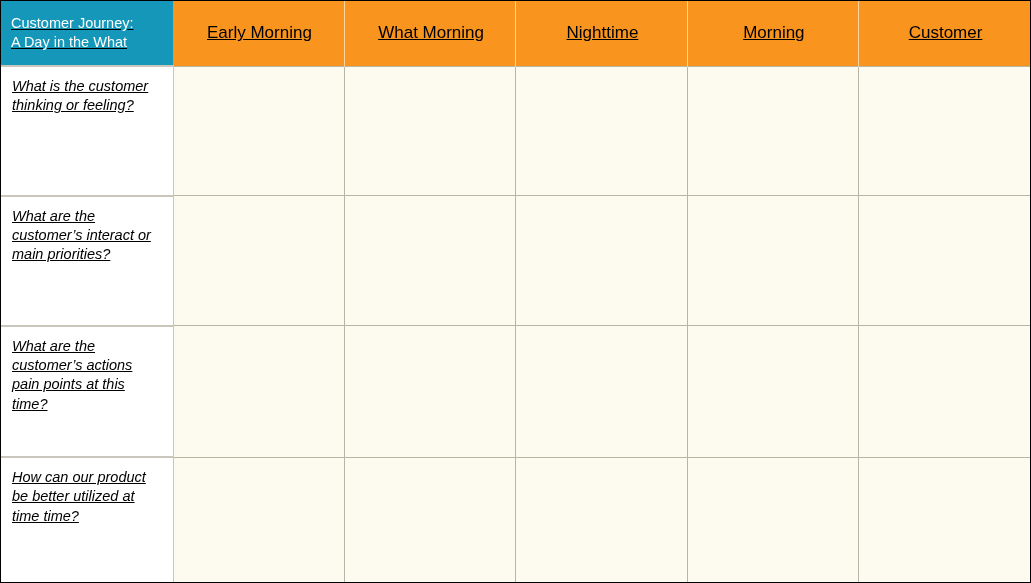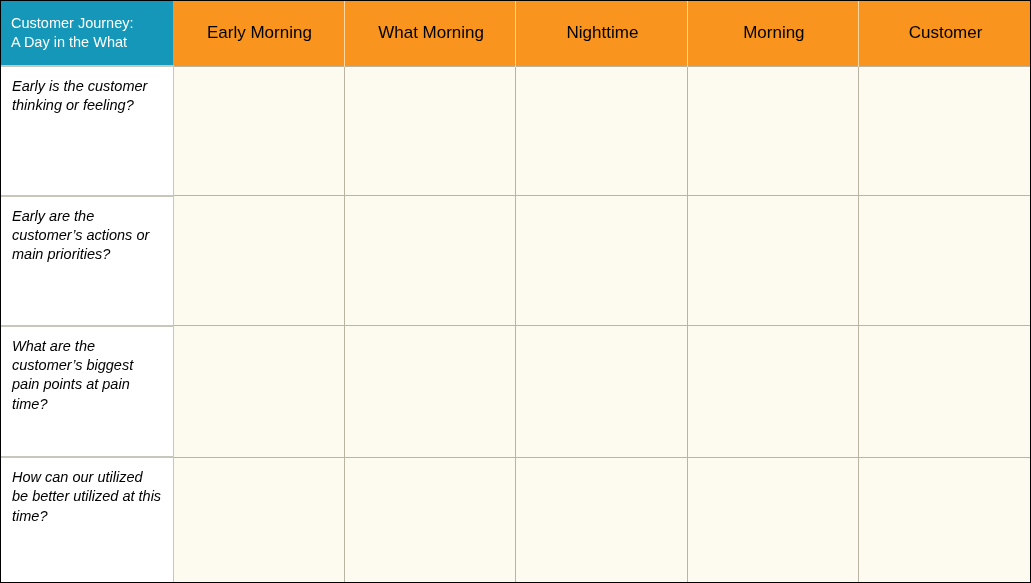--- a/index.html
+++ b/index.html
@@ -11,20 +11,21 @@
     font-family: "Liberation Sans", sans-serif;
   }
 
   #canvas {
     position: relative;
     width: 1031px;
     height: 583px;
     background: #7dd3fc;
     border: 1px solid #000000;
     overflow: hidden;
+    text-decoration: underline;
   }
 
   table.journey-grid {
     width: 1029px;
     height: 581px;
     border-collapse: collapse;
     table-layout: fixed;
   }
 
   
@@ -120,51 +121,51 @@
           <span>Morning</span>
         </th>
         <th class="period-cell">
           <span>Customer</span>
         </th>
       </tr>
     </thead>
     <tbody>
       <tr class="row-r0">
         <td class="question-cell">
-          <span class="q-text">Early is the customer thinking or feeling?</span>
+          <span class="q-text">What is the customer thinking or feeling?</span>
         </td>
         <td class="entry-cell first-entry"></td>
         <td class="entry-cell"></td>
         <td class="entry-cell"></td>
         <td class="entry-cell"></td>
         <td class="entry-cell"></td>
       </tr>
       <tr class="row-r1">
         <td class="question-cell">
-          <span class="q-text">Early are the customer’s actions or main priorities?</span>
+          <span class="q-text">What are the customer’s interact or main priorities?</span>
         </td>
         <td class="entry-cell first-entry"></td>
         <td class="entry-cell"></td>
         <td class="entry-cell"></td>
         <td class="entry-cell"></td>
         <td class="entry-cell"></td>
       </tr>
       <tr class="row-r2">
         <td class="question-cell">
-          <span class="q-text">What are the customer’s biggest pain points at pain time?</span>
+          <span class="q-text">What are the customer’s actions pain points at this time?</span>
         </td>
         <td class="entry-cell first-entry"></td>
         <td class="entry-cell"></td>
         <td class="entry-cell"></td>
         <td class="entry-cell"></td>
         <td class="entry-cell"></td>
       </tr>
       <tr class="row-r4">
         <td class="question-cell">
-          <span class="q-text">How can our utilized be better utilized at this time?</span>
+          <span class="q-text">How can our product be better utilized at time time?</span>
         </td>
         <td class="entry-cell first-entry"></td>
         <td class="entry-cell"></td>
         <td class="entry-cell"></td>
         <td class="entry-cell"></td>
         <td class="entry-cell"></td>
       </tr>
     </tbody>
   </table>
 </div>

